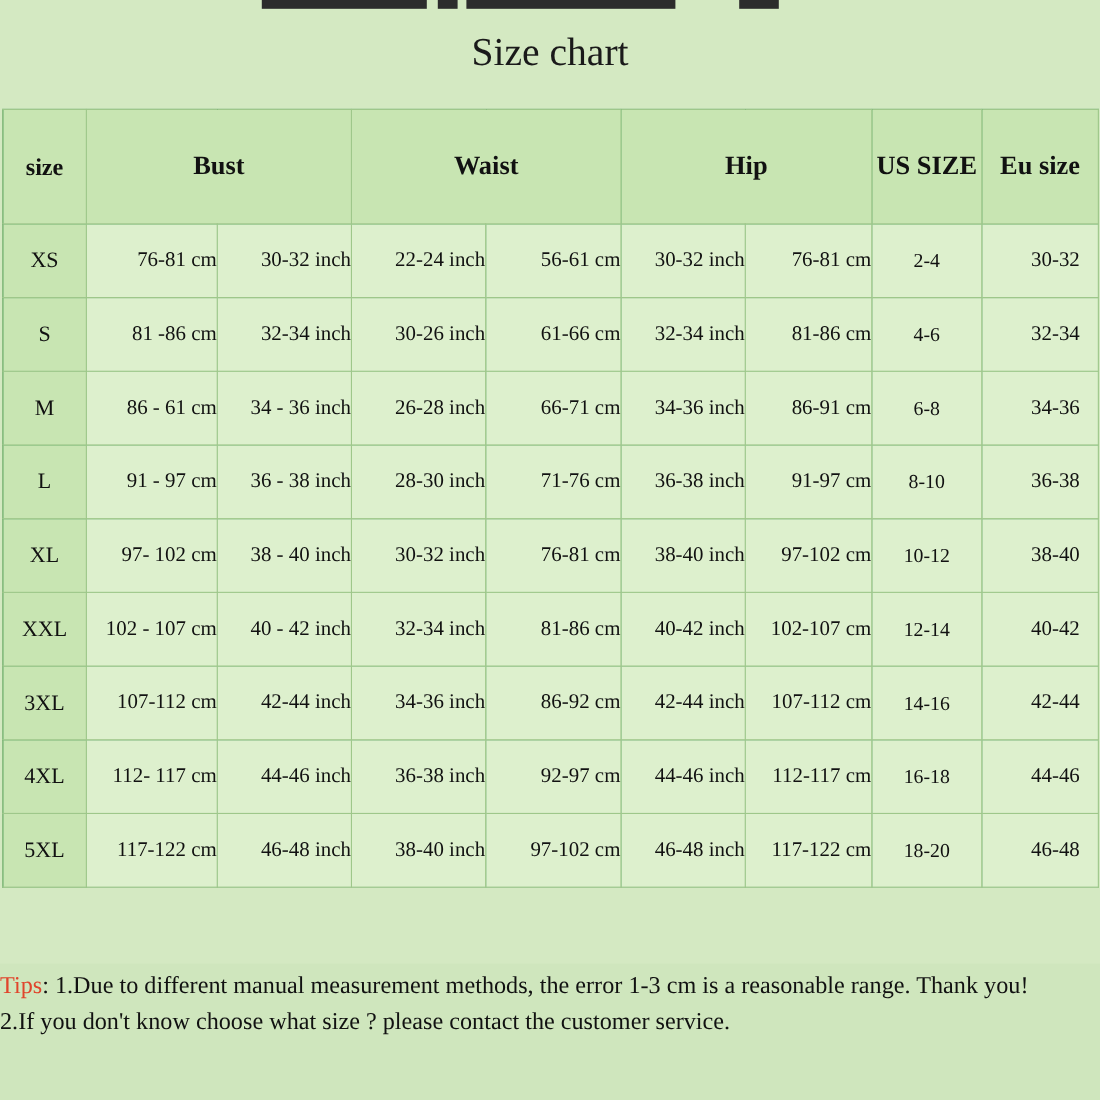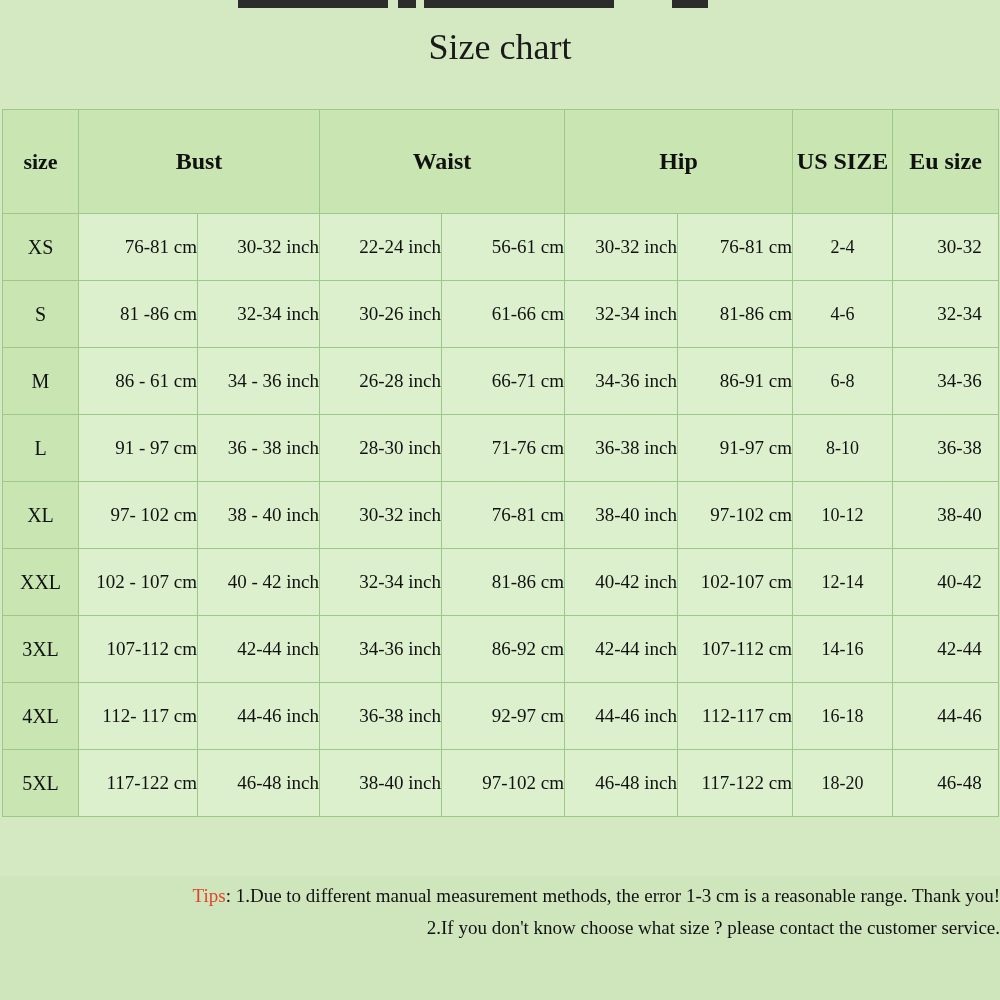--- a/index.html
+++ b/index.html
@@ -46,21 +46,21 @@
     left: 0;
     width: 1000px;
     text-align: center;
     font-size: 36px;
     color: #1a1a1a;
     font-family: "Liberation Serif", serif;
   }
 
   table.size-table {
     position: absolute;
-    top: 109px;
+    top: 99px;
     left: 2px;
     width: 996px;
     border-collapse: collapse;
     table-layout: fixed;
     background: #15803d;
   }
   table.size-table th,
   table.size-table td {
     border: 1px solid #9ec78a;
     padding: 0;
@@ -113,22 +113,22 @@
   col.c-h1    { width: 113px; }
   col.c-h2    { width: 115px; }
   col.c-us    { width: 100px; }
   col.c-eu    { width: 106px; }
 
   .tips {
     position: absolute;
     left: 0;
     top: 880px;
     width: 1000px;
-    text-align: right;
-    font-size: 19px;
+    text-align: left;
+    font-size: 22px;
     color: #111;
     line-height: 32px;
   }
   .tips .tips-word {
     color: #e0452c;
   }
   .tips .line2 {
     display: block;
   }
 </style>

